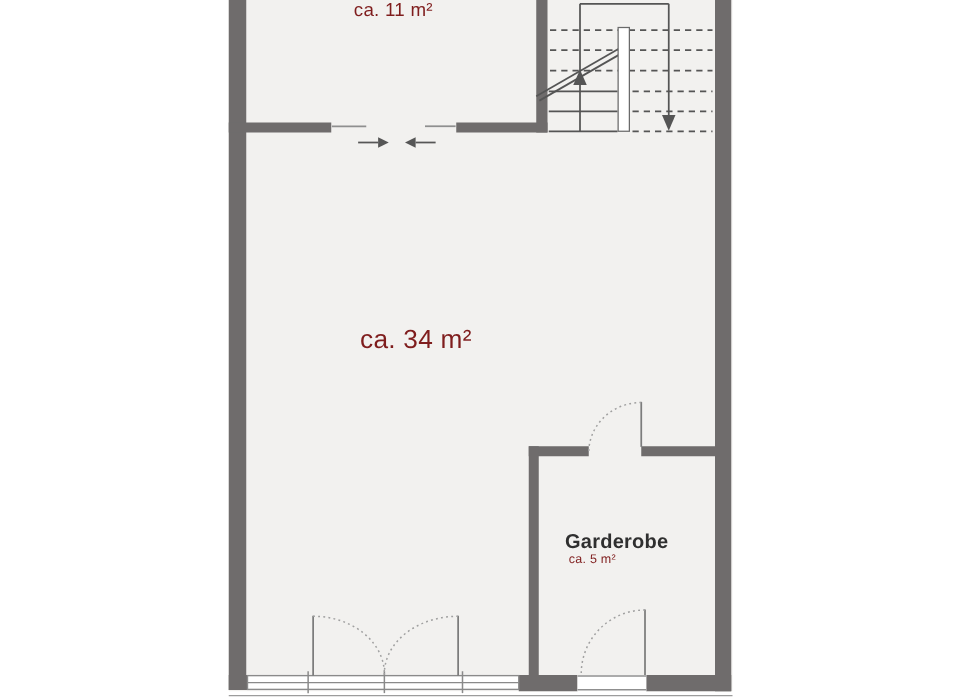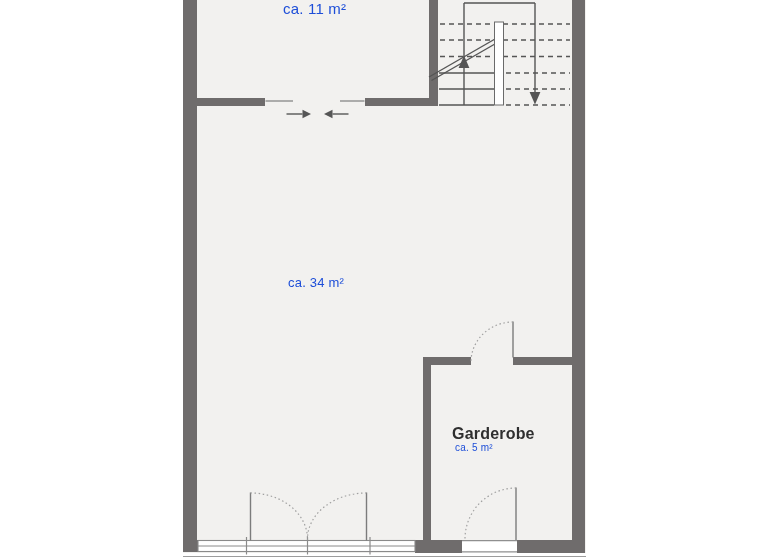--- a/index.html
+++ b/index.html
@@ -3,21 +3,21 @@
 <meta charset="utf-8">
 <style>
   html,body{margin:0;padding:0;background:#ffffff;}
   .canvas{
     position:relative;width:768px;height:560px;background:#ffffff;overflow:hidden;
     font-family:"Liberation Sans", sans-serif;
   }
   .floor{position:absolute;left:183px;top:0;width:403px;height:553px;background:#f2f1ef;}
   .wall{position:absolute;background:#6f6c6c;}
   .lines{position:absolute;left:0;top:0;width:768px;height:560px;}
-  .lbl{position:absolute;white-space:nowrap;color:#1d4ed8;letter-spacing:.2px;line-height:1.1;}
+  .lbl{position:absolute;white-space:nowrap;color:#7f1d1d;letter-spacing:.2px;line-height:1.1;}
   .lbl.bold{font-weight:bold;color:#2f2f2f;}
 </style>
 </head>
 <body>
 
 <div class="canvas">
 
   <div class="floor"></div>
 
   <div class="wall" style="left:183px;top:0;width:14px;height:552px;"></div>
@@ -104,18 +104,18 @@
       <line x1="366.5" y1="492.5" x2="366.5" y2="540.5" stroke="#7c7c7c" stroke-width="1.4"></line>
       <path d="M 250.5 493 A 57 46 0 0 1 307.5 540" stroke="#a0a0a0" stroke-width="1.2" fill="none" stroke-dasharray="1.5 2.6"></path>
       <path d="M 366.5 493 A 59 46 0 0 0 307.5 540" stroke="#a0a0a0" stroke-width="1.2" fill="none" stroke-dasharray="1.5 2.6"></path>
     </g>
 
     <line x1="183" y1="556.5" x2="586" y2="556.5" stroke="#9c9c9c" stroke-width="1"></line>
   </svg>
 
   <div class="lbl" style="left:283px;top:1px;font-size:15px;">ca. 11 m²</div>
 
-  <div class="lbl" style="left:288px;top:276px;font-size:13px;">ca. 34 m²</div>
+  <div class="lbl" style="left:288px;top:260px;font-size:21px;">ca. 34 m²</div>
 
   <div class="lbl bold" style="left:452px;top:425px;font-size:16px;">Garderobe</div>
   <div class="lbl" style="left:455px;top:442px;font-size:10px;">ca. 5 m²</div>
 
 </div>
 
 </body></html>

